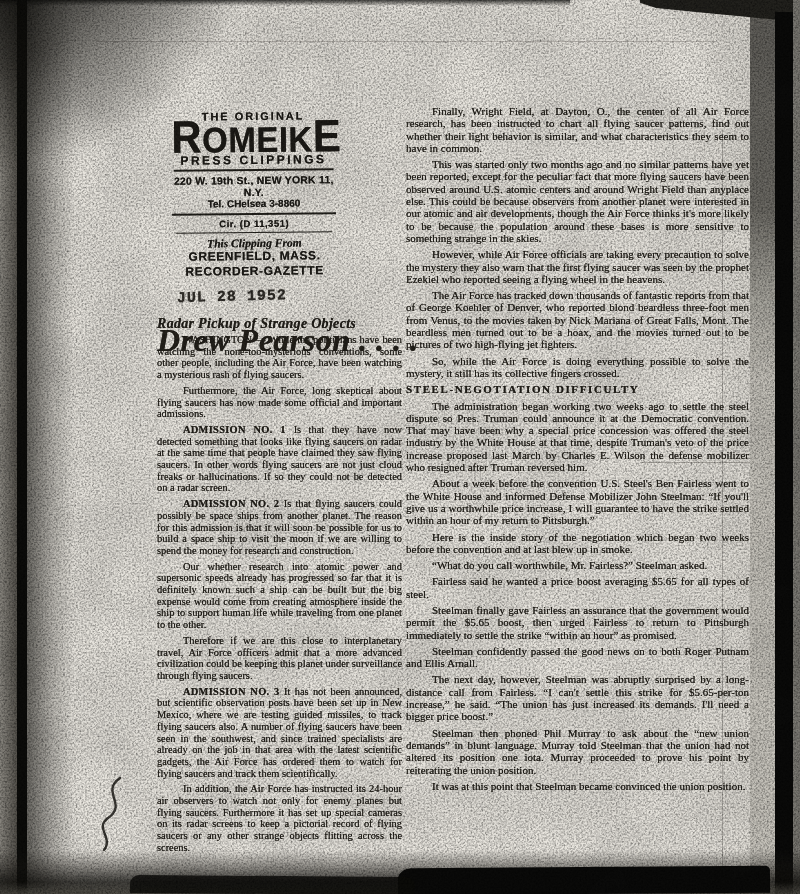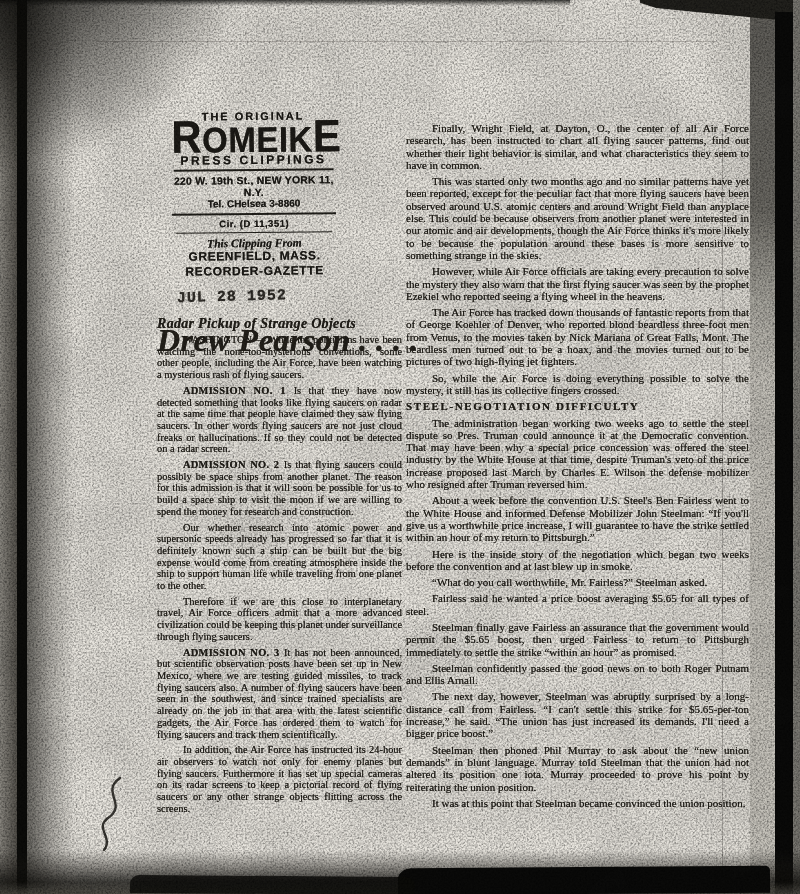--- a/index.html
+++ b/index.html
@@ -37,21 +37,21 @@
     color:#33302b; text-align:left; padding-left:4px; margin-top:9px; transform:rotate(-1deg);
     text-shadow:0 0 1px rgba(51,48,43,0.9); }
 
   .byline { position:absolute; left:157px; top:276px; z-index:3;
     font-family:"Liberation Serif",serif; font-weight:bold; font-style:italic; font-size:32px; letter-spacing:0.5px;margin-top:46px; }
   .headline { position:absolute; left:157px; top:316px; width:246px; z-index:3; text-align:left;
     font-family:"Liberation Serif",serif; font-weight:bold; font-style:italic; font-size:14px; letter-spacing:0.3px; }
 
   .col { position:absolute; z-index:3; }
   .col-left  { left:157px; top:334px; width:245px; font-size:10.4px; line-height:11.7px; }
-  .col-right { left:406px; top:122px; width:343px; font-size:11px;  line-height:12.3px; }
+  .col-right { left:406px; top:105px; width:343px; font-size:11px;  line-height:12.3px; }
   .col p { text-align:justify; text-indent:16px; margin:0; }
   .col p + p { margin-top:4px; }
   .col .lead { font-weight:bold; letter-spacing:0.3px;padding-left:10px; }
   .sec-head { text-align:center; font-weight:bold; font-size:11px; letter-spacing:1.6px; margin:9px 0 6px; text-indent:0 !important; }
 
   
   .edge-left-outer { position:absolute; left:0; top:0; width:17px; height:894px; z-index:4;
     background:linear-gradient(90deg,#8b8881,#55524c); }
   .edge-left-line  { position:absolute; left:17px; top:0; width:10px; height:894px; z-index:4; background:#0d0d0b; }
   .edge-left-shadow{ position:absolute; left:27px; top:0; width:46px; height:894px; z-index:4;
@@ -102,20 +102,21 @@
   <div class="stamp-src">GREENFIELD, MASS.</div>
   <div class="stamp-src">RECORDER-GAZETTE</div>
   <div class="date-stamp">JUL 28 1952</div>
 </div>
 
 <div class="byline ink">Drew Pearson . . . .</div>
 <div class="headline ink">Radar Pickup of Strange Objects</div>
 
 <div class="col col-left ink">
   <p><b class="lead"></b><span>WASHINGTON — While the politicians have been watching the none-too-mysterious conventions, some other people, including the Air Force, have been watching a mysterious rash of flying saucers.</span></p>
+  <p><b class="lead"></b><span>Furthermore, the Air Force, long skeptical about flying saucers has now made some official and important admissions.</span></p>
   <p><b class="lead">ADMISSION NO. 1 </b><span>Is that they have now detected something that looks like flying saucers on radar at the same time that people have claimed they saw flying saucers. In other words flying saucers are not just cloud freaks or hallucinations. If so they could not be detected on a radar screen.</span></p>
   <p><b class="lead">ADMISSION NO. 2 </b><span>Is that flying saucers could possibly be space ships from another planet. The reason for this admission is that it will soon be possible for us to build a space ship to visit the moon if we are willing to spend the money for research and construction.</span></p>
   <p><b class="lead"></b><span>Our whether research into atomic power and supersonic speeds already has progressed so far that it is definitely known such a ship can be built but the big expense would come from creating atmosphere inside the ship to support human life while traveling from one planet to the other.</span></p>
   <p><b class="lead"></b><span>Therefore if we are this close to interplanetary travel, Air Force officers admit that a more advanced civilization could be keeping this planet under surveillance through flying saucers.</span></p>
   <p><b class="lead">ADMISSION NO. 3 </b><span>It has not been announced, but scientific observation posts have been set up in New Mexico, where we are testing guided missiles, to track flying saucers also. A number of flying saucers have been seen in the southwest, and since trained specialists are already on the job in that area with the latest scientific gadgets, the Air Force has ordered them to watch for flying saucers and track them scientifically.</span></p>
   <p><b class="lead"></b><span>In addition, the Air Force has instructed its 24-hour air observers to watch not only for enemy planes but flying saucers. Furthermore it has set up special cameras on its radar screens to keep a pictorial record of flying saucers or any other strange objects flitting across the screens.</span></p>
 </div>
 
 <div class="col col-right ink">
   <p><b class="lead"></b><span>Finally, Wright Field, at Dayton, O., the center of all Air Force research, has been instructed to chart all flying saucer patterns, find out whether their light behavior is similar, and what characteristics they seem to have in common.</span></p>

